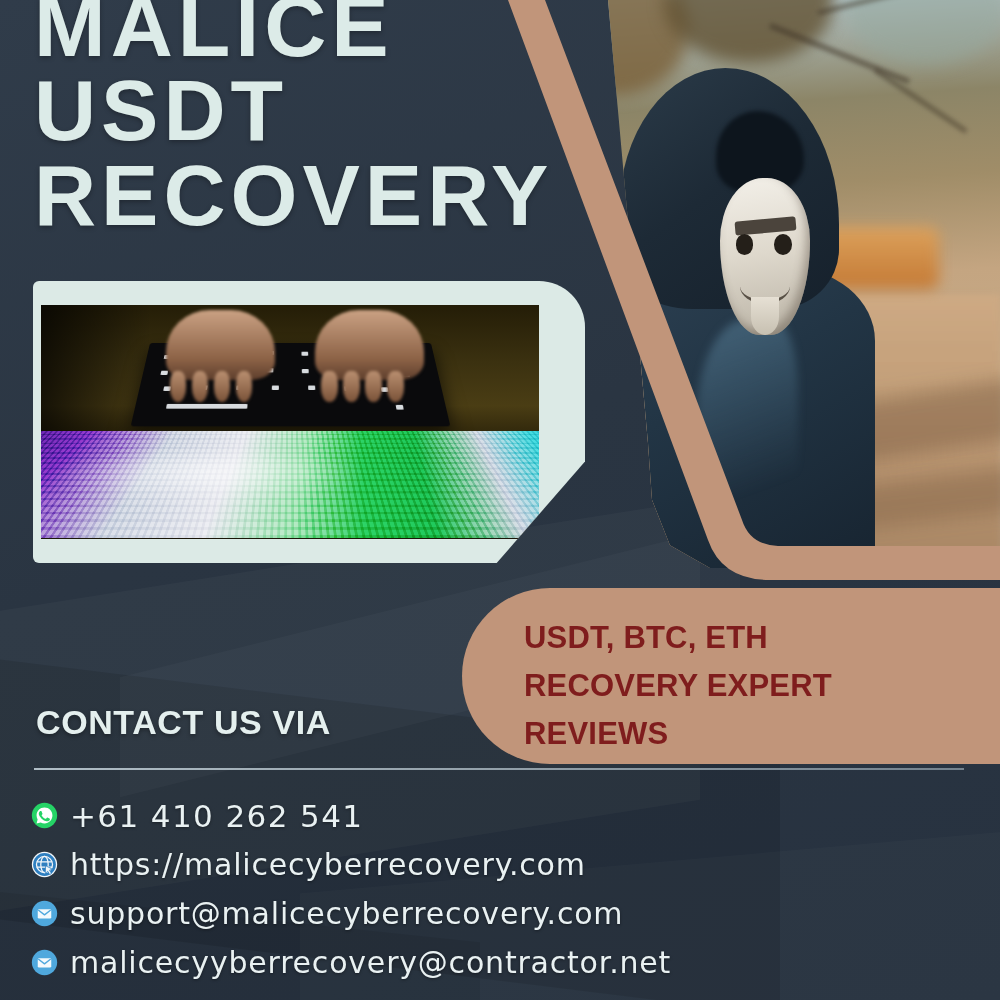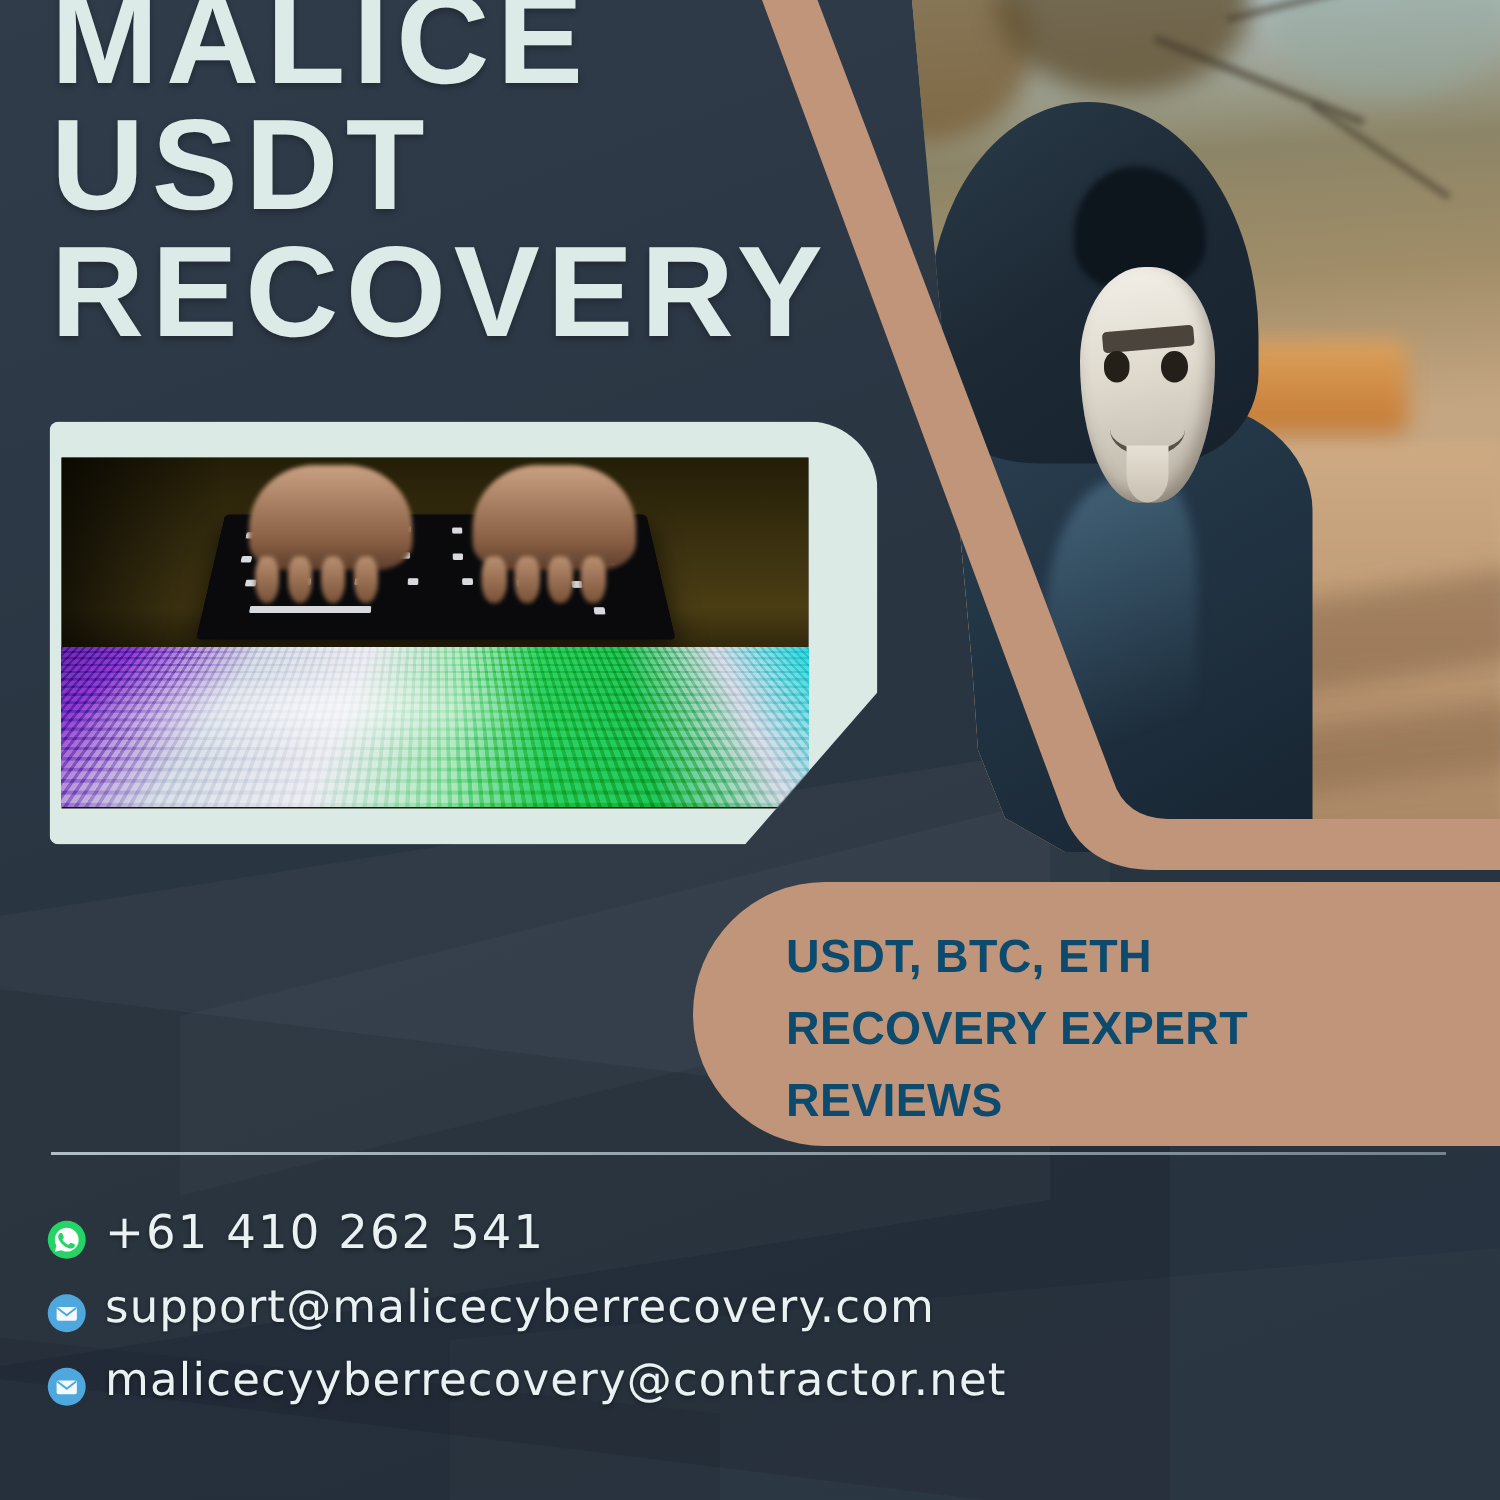--- a/index.html
+++ b/index.html
@@ -241,21 +241,21 @@
     top: 588px;
     width: 538px;
     height: 176px;
     background: #c1957a;
     border-radius: 90px 0 0 90px;
     box-sizing: border-box;
     padding: 26px 30px 0 62px;
   }
   .badge-text {
     margin: 0;
-    color: #0c4a6e;
+    color: #7f1d1d;
     font-size: 31px;
     font-weight: bold;
     line-height: 1.55;
     letter-spacing: 0.2px;
     white-space: pre-line;
   }
 
   
   .headline {
     position: absolute;
@@ -394,21 +394,21 @@
     position: absolute;
     left: 30px;
     top: 791px;
     width: 900px;
     margin: 0;
     padding: 0;
     list-style: none;
   }
   .contact-row {
     display: flex;
-    align-items: flex-end;
+    align-items: center;
     height: 49px;
   }
   .contact-icon {
     flex: 0 0 auto;
     width: 28px;
     height: 28px;
     margin-right: 12px;
     display: flex;
     align-items: center;
     justify-content: center;
@@ -528,35 +528,51 @@
       </div>
     </div>
   </div>
 
   <div class="badge">
     <p class="badge-text">USDT, BTC, ETH
 RECOVERY EXPERT
 REVIEWS</p>
   </div>
 
+  <h2 class="contact-heading">CONTACT US VIA</h2>
   <div class="divider"></div>
 
   <ul class="contact-list">
 
     <li class="contact-row phone">
       <span class="contact-icon">
         <svg width="27" height="27" viewBox="0 0 32 32">
           <circle cx="16" cy="16" r="15" fill="#25d366"></circle>
           <path d="M16 6.6c-5.2 0-9.4 4.2-9.4 9.4 0 1.7.45 3.3 1.25 4.7L6.6 25.4l4.9-1.2c1.35.73 2.9 1.15 4.5 1.15 5.2 0 9.4-4.2 9.4-9.4S21.2 6.6 16 6.6z" fill="#fff"></path>
           <path d="M12.6 11.3c-.25-.55-.5-.56-.74-.57h-.63c-.22 0-.57.08-.87.4-.3.33-1.14 1.1-1.14 2.7s1.17 3.13 1.33 3.35c.17.22 2.26 3.6 5.57 4.9 2.75 1.08 3.31.87 3.9.81.6-.05 1.92-.78 2.19-1.54.27-.76.27-1.4.19-1.54-.08-.14-.3-.22-.63-.38-.33-.17-1.92-.95-2.22-1.06-.3-.11-.52-.16-.74.17-.22.33-.84 1.05-1.03 1.27-.19.22-.38.25-.7.08-.33-.16-1.38-.51-2.63-1.62-.97-.86-1.63-1.93-1.82-2.25-.19-.33-.02-.5.14-.67.15-.15.33-.38.49-.57.16-.19.22-.33.33-.55.11-.22.06-.41-.03-.58-.08-.16-.72-1.78-1-2.44z" fill="#25d366"></path>
         </svg>
       </span>
       <span class="contact-text">+61 410 262 541</span>
     </li>
 
+    <li class="contact-row">
+      <span class="contact-icon">
+        <svg width="27" height="27" viewBox="0 0 32 32">
+          <circle cx="16" cy="16" r="15" fill="#f2f6f9"></circle>
+          <circle cx="16" cy="16" r="13.5" fill="#2e7fc0"></circle>
+          <g fill="none" stroke="#f2f6f9" stroke-width="1.5">
+            <circle cx="16" cy="16" r="9.5"></circle>
+            <ellipse cx="16" cy="16" rx="4.4" ry="9.5"></ellipse>
+            <path d="M6.8 12.8h18.4M6.8 19.2h18.4"></path>
+          </g>
+          <path d="M17.2 17.4 L25.6 21.6 L21.9 22.7 L24.3 26.6 L22.1 27.9 L19.8 24.0 L17.0 26.6 Z" fill="#f2f6f9" stroke="#2e7fc0" stroke-width="0.9" stroke-linejoin="round"></path>
+        </svg>
+      </span>
+      <span class="contact-text">https://malicecyberrecovery.com</span>
+    </li>
 
     <li class="contact-row">
       <span class="contact-icon">
         <svg width="27" height="27" viewBox="0 0 32 32">
           <circle cx="16" cy="16" r="15" fill="#4fa8dd"></circle>
           <rect x="8" y="11" width="16" height="11" rx="1.6" fill="#f4f9fc"></rect>
           <path d="M8.6 11.9 L16 17.6 L23.4 11.9" fill="none" stroke="#4fa8dd" stroke-width="1.6" stroke-linejoin="round"></path>
         </svg>
       </span>
       <span class="contact-text">support@malicecyberrecovery.com</span>

